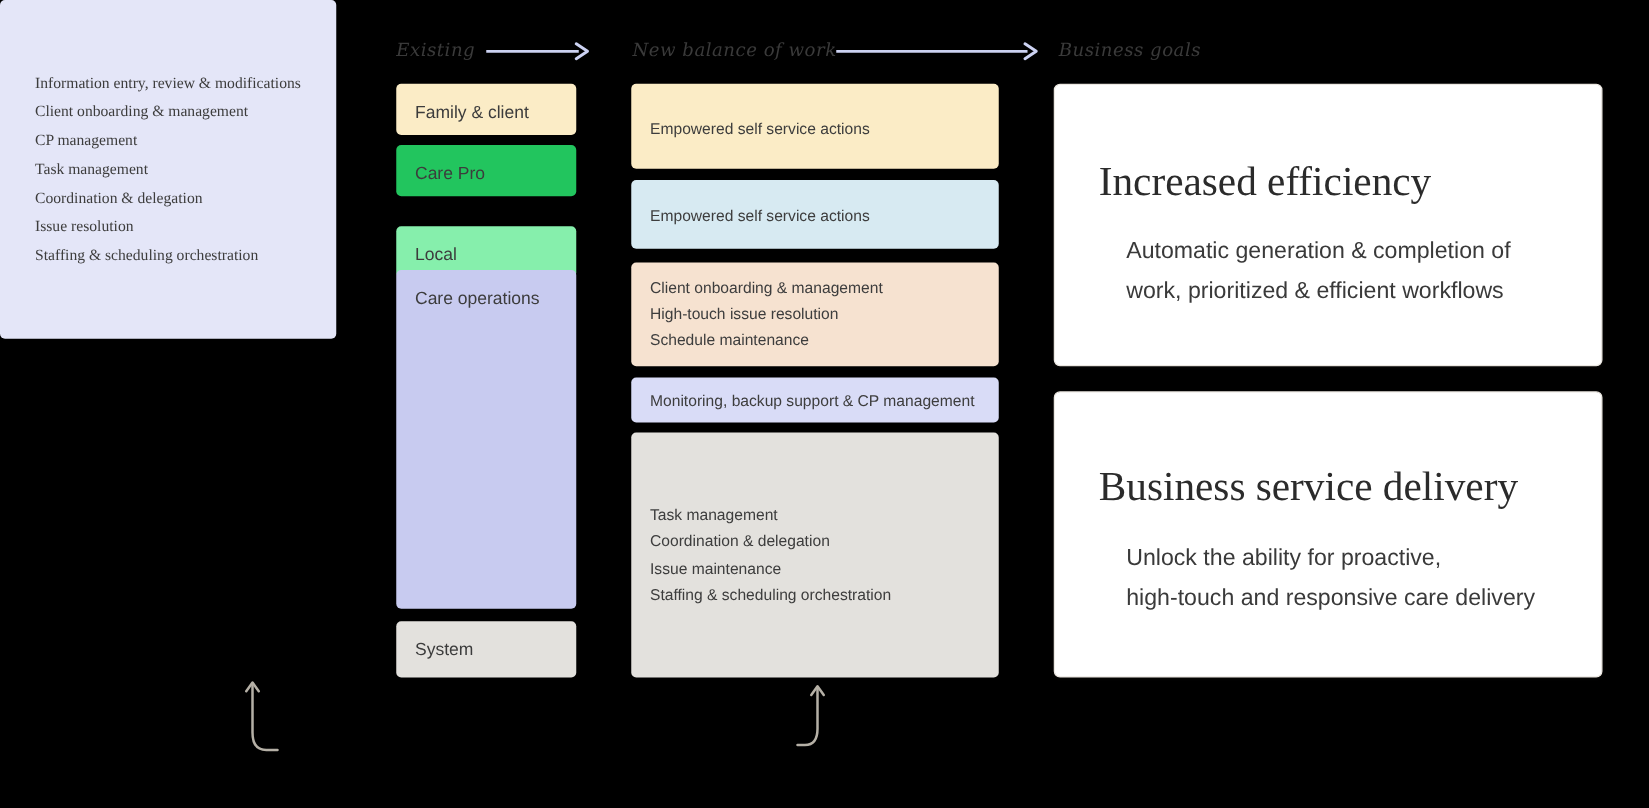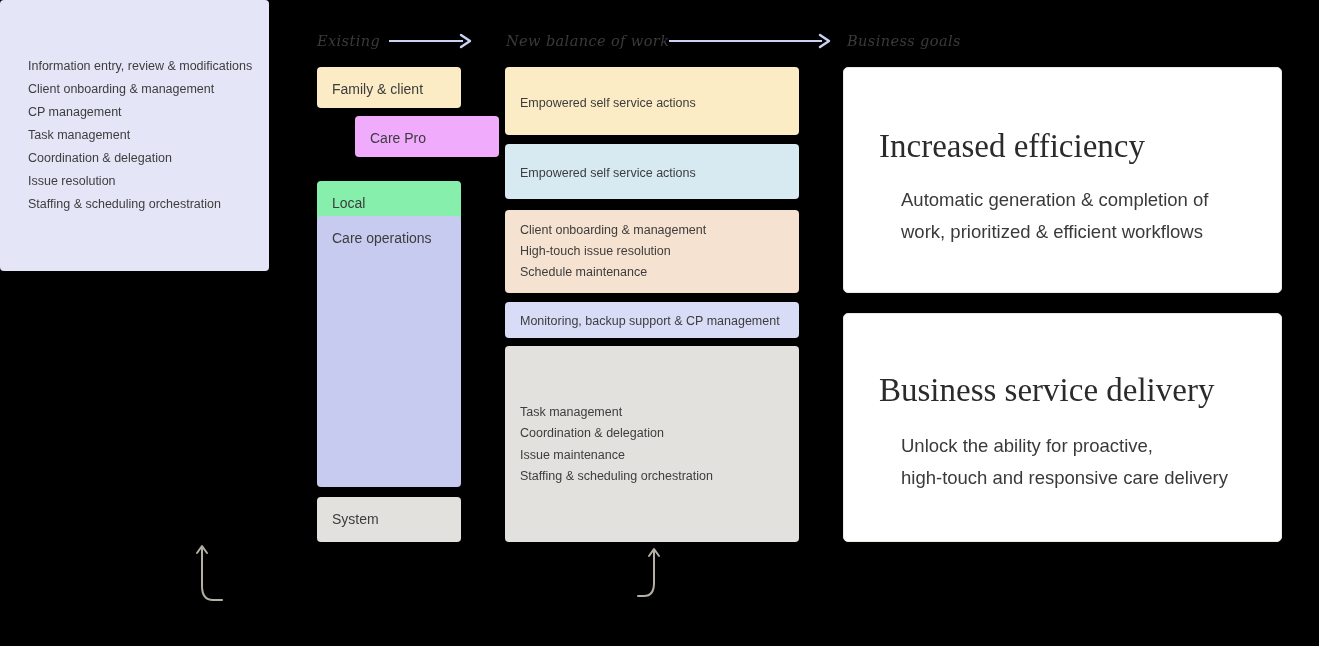--- a/index.html
+++ b/index.html
@@ -75,34 +75,34 @@
     right: 10px;
   }
   .left-panel .list li {
     list-style: none;
     font-size: 12.5px;
     color: #3d3d3d;
     line-height: 1;
     margin: 0 0 10.5px 0;
     white-space: nowrap;
   }
-  .left-panel ul { margin: 0; padding: 0; }
+  .left-panel ul { margin: 0; padding: 0; font-family: Liberation Serif, serif; }
 
   
   .cat {
     left: 317px;
     width: 144px;
   }
   .cat .blk-label {
     left: 15px;
     top: 15px;
     font-size: 14px;
   }
   .cat-family { top: 67px;  height: 41px; background: #fbecc6; padding-left: 12px; }
-  .cat-carepro{ top: 116px; height: 41px; background: #f0abfc; margin-left: 38px; }
+  .cat-carepro{ top: 116px; height: 41px; background: #22c55e; }
   .cat-local  { top: 181px; height: 41px; background: #86efac; padding-left: 12px; }
   .cat-ops    { top: 216px; height: 271px; background: #c8cbf0; }
   .cat-system { top: 497px; height: 45px; background: #e3e1dd; }
 
   
   .work {
     left: 505px;
     width: 294px;
   }
   .work .wl {

